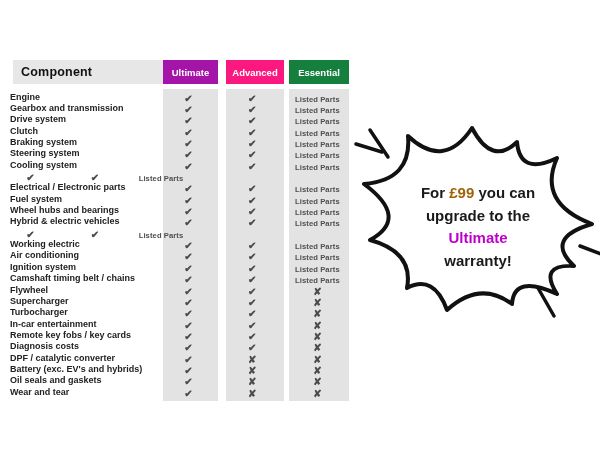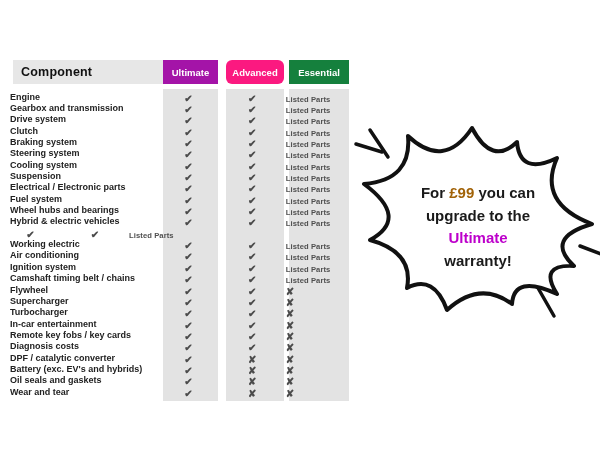--- a/index.html
+++ b/index.html
@@ -6,39 +6,39 @@
   html,body { width:600px; height:450px; background:#ffffff; overflow:hidden;
               font-family:"Liberation Sans", sans-serif; }
   .stage { position:relative; width:600px; height:450px; background:#ffffff; }
 
   
   .hdr { position:absolute; top:60px; height:24px; display:flex; align-items:center; }
   .hdr-component { left:3px; width:157px; background:#e7e7e7; padding-left:8px;
                    font-size:12.5px; font-weight:bold; color:#111; letter-spacing:.2px;margin-left:10px; }
   .hdr-col { justify-content:center; color:#fff; font-size:9.5px; font-weight:bold; }
   .hdr-u { left:163px; width:55px; }
-  .hdr-a { left:226px; width:58px;border-radius:6px; }
+  .hdr-a { left:226px; width:58px; }
   .hdr-e { left:289px; width:60px; }
 
   
   .strip { position:absolute; top:89px; height:312px; background:#e3e3e3; }
   .strip-u { left:163px; width:55px; }
   .strip-a { left:226px; width:58px; }
   .strip-e { left:289px; width:60px; }
 
   
   .rows { position:absolute; left:3px; top:91px; width:346px; }
   .row { display:flex; align-items:center; height:11.35px; }
   .c-name { width:160px; padding-left:7px; font-size:9px; font-weight:bold;
             color:#222; white-space:nowrap; }
   .c-u { width:55px; text-align:center; }
   .gap1 { width:8px; }
   .c-a { width:58px; text-align:center; }
   .gap2 { width:5px; }
-  .c-e { width:64px; }
+  .c-e { width:64px; text-align:center; }
   .mark-check, .mark-cross { font-size:10px; font-weight:bold; color:#4b4b4b; line-height:1; }
   .mark-listed { font-size:7.6px; font-weight:bold; color:#4f4f4f; line-height:1; letter-spacing:.1px; }
 
   
   .bubble { position:absolute; left:352px; top:118px; width:252px; height:210px; }
   .bubble svg { position:absolute; left:0; top:0; }
   .bubble-text { position:absolute; left:0; top:64px; width:100%; text-align:center;
                  font-size:15px; font-weight:bold; color:#1a1a1a; line-height:22.5px; }
 </style>
 </head>
@@ -106,21 +106,20 @@
       </div>
       <div class="row">
         <div class="c-name">Cooling system</div>
         <div class="c-u"><span class="mark-check">✔</span></div>
         <div class="gap1"></div>
         <div class="c-a"><span class="mark-check">✔</span></div>
         <div class="gap2"></div>
         <div class="c-e"><span class="mark-listed">Listed Parts</span></div>
       </div>
       <div class="row">
-        <div class="c-name">Suspension</div>
         <div class="c-u"><span class="mark-check">✔</span></div>
         <div class="gap1"></div>
         <div class="c-a"><span class="mark-check">✔</span></div>
         <div class="gap2"></div>
         <div class="c-e"><span class="mark-listed">Listed Parts</span></div>
       </div>
       <div class="row">
         <div class="c-name">Electrical / Electronic parts</div>
         <div class="c-u"><span class="mark-check">✔</span></div>
         <div class="gap1"></div>

